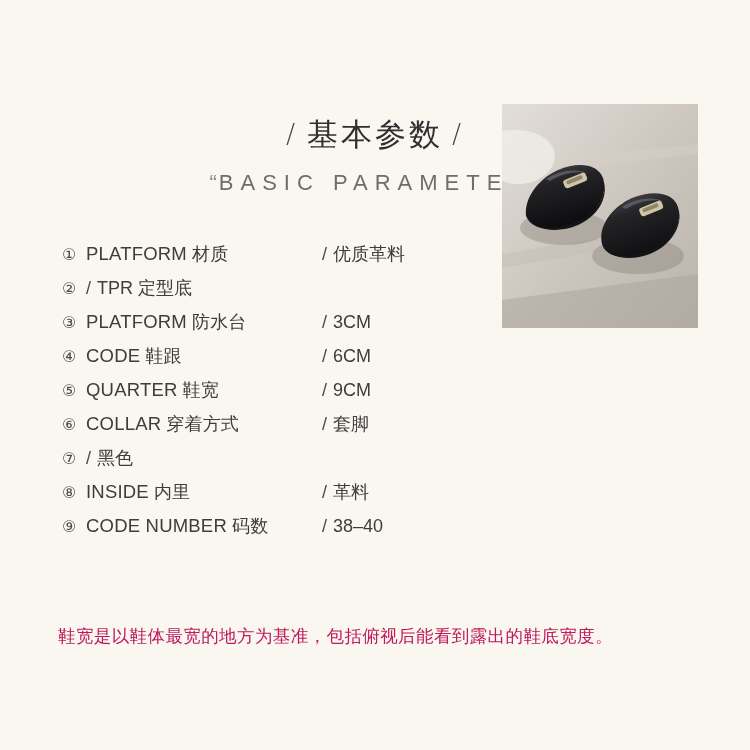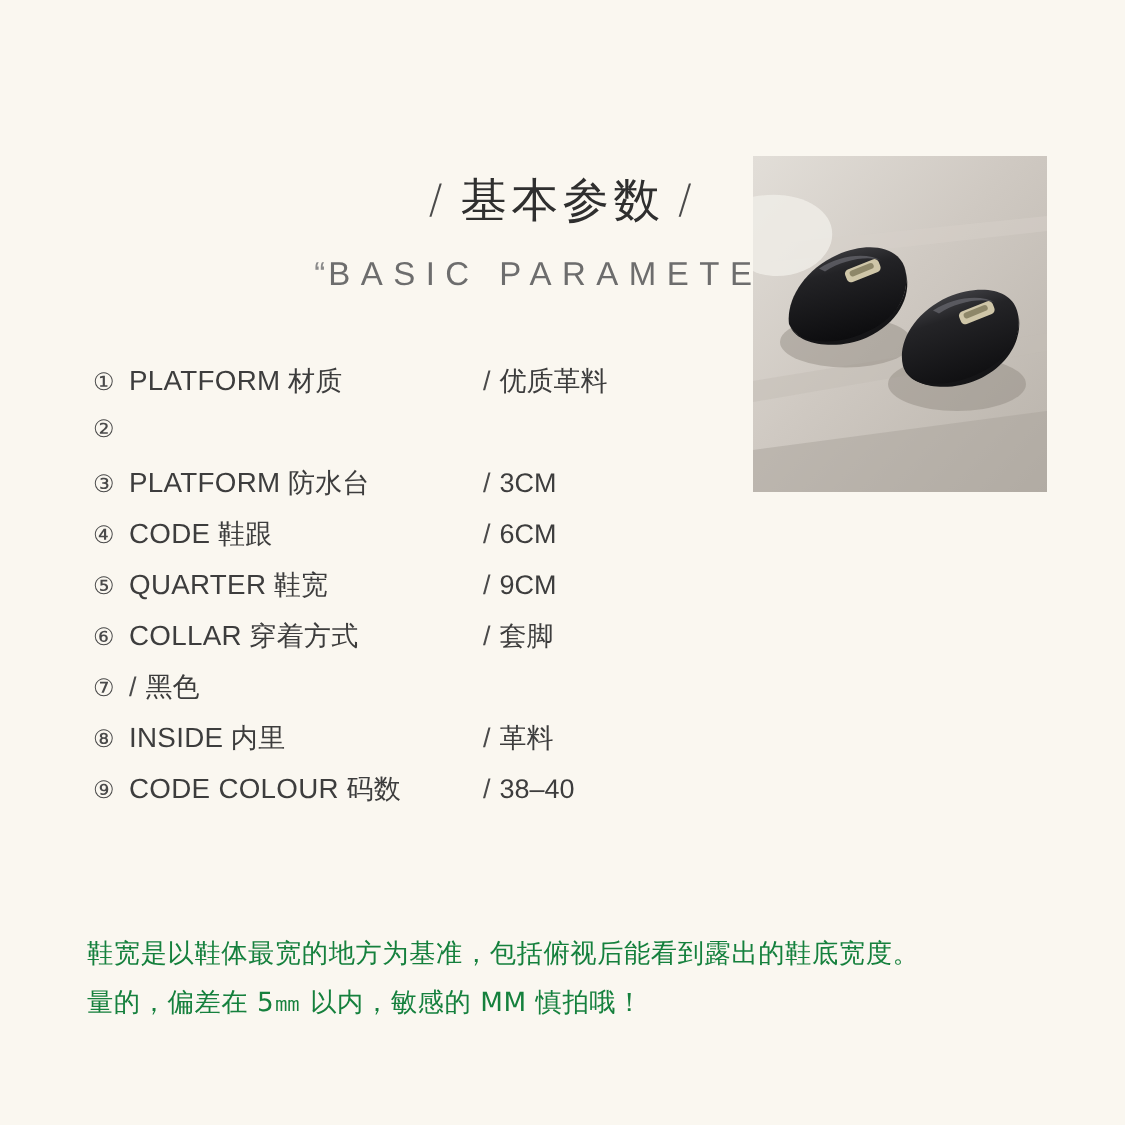--- a/index.html
+++ b/index.html
@@ -115,21 +115,21 @@
   }
   
   .note {
     position: absolute;
     left: 58px;
     top: 578px;
     width: 640px;
     font-family: "DejaVu Sans", sans-serif;
     font-size: 17.5px;
     line-height: 33px;
-    color: #15803d;
+    color: #be185d;
     letter-spacing: 0.4px;
   }
   .note div { white-space: nowrap; }
 </style>
 </head>
 <body>
 
 <div class="page">
 
   <div class="header">
@@ -145,20 +145,21 @@
     <div class="spec-list">
 
       <div class="spec-row">
         <span class="spec-num">①</span>
         <span class="spec-label"><span>PLATFORM</span><span class="cn">材质</span></span>
         <span class="spec-value"><span class="sep">/</span><span>优质革料</span></span>
       </div>
 
       <div class="spec-row">
         <span class="spec-num">②</span>
+        <span class="spec-value"><span class="sep">/</span><span>TPR 定型底</span></span>
       </div>
 
       <div class="spec-row">
         <span class="spec-num">③</span>
         <span class="spec-label"><span>PLATFORM</span><span class="cn">防水台</span></span>
         <span class="spec-value"><span class="sep">/</span><span>3CM</span></span>
       </div>
 
       <div class="spec-row">
         <span class="spec-num">④</span>
@@ -184,21 +185,21 @@
       </div>
 
       <div class="spec-row">
         <span class="spec-num">⑧</span>
         <span class="spec-label"><span>INSIDE</span><span class="cn">内里</span></span>
         <span class="spec-value"><span class="sep">/</span><span>革料</span></span>
       </div>
 
       <div class="spec-row">
         <span class="spec-num">⑨</span>
-        <span class="spec-label"><span>CODE COLOUR</span><span class="cn">码数</span></span>
+        <span class="spec-label"><span>CODE NUMBER</span><span class="cn">码数</span></span>
         <span class="spec-value"><span class="sep">/</span><span>38–40</span></span>
       </div>
 
     </div>
   </div>
 
   <div class="photo">
     <svg width="196" height="224" viewBox="0 0 196 224">
       <defs>
         <linearGradient id="bgg" x1="0" y1="0" x2="1" y2="1">
@@ -241,16 +242,15 @@
         <path d="M101 142 C106 154 130 158 150 149 C170 140 180 122 177 106 C179 122 168 138 148 146 C128 155 106 153 101 142 Z" fill="#151517"></path>
         <path d="M120 103 C134 94 152 92 162 98 C154 94 136 97 124 105 Z" fill="#6a6a70" opacity="0.7"></path>
         <rect x="137" y="100" width="24" height="9" rx="3" fill="#cfc6a8" transform="rotate(-22 149 104)"></rect>
         <rect x="140" y="102" width="17" height="4" rx="2" fill="#8e8769" transform="rotate(-22 148 104)"></rect>
       </g>
     </svg>
   </div>
 
   <div class="note">
     <div>鞋宽是以鞋体最宽的地方为基准，包括俯视后能看到露出的鞋底宽度。</div>
-    <div>量的，偏差在 5㎜ 以内，敏感的 MM 慎拍哦！</div>
   </div>
 
 </div>
 
 </body></html>

